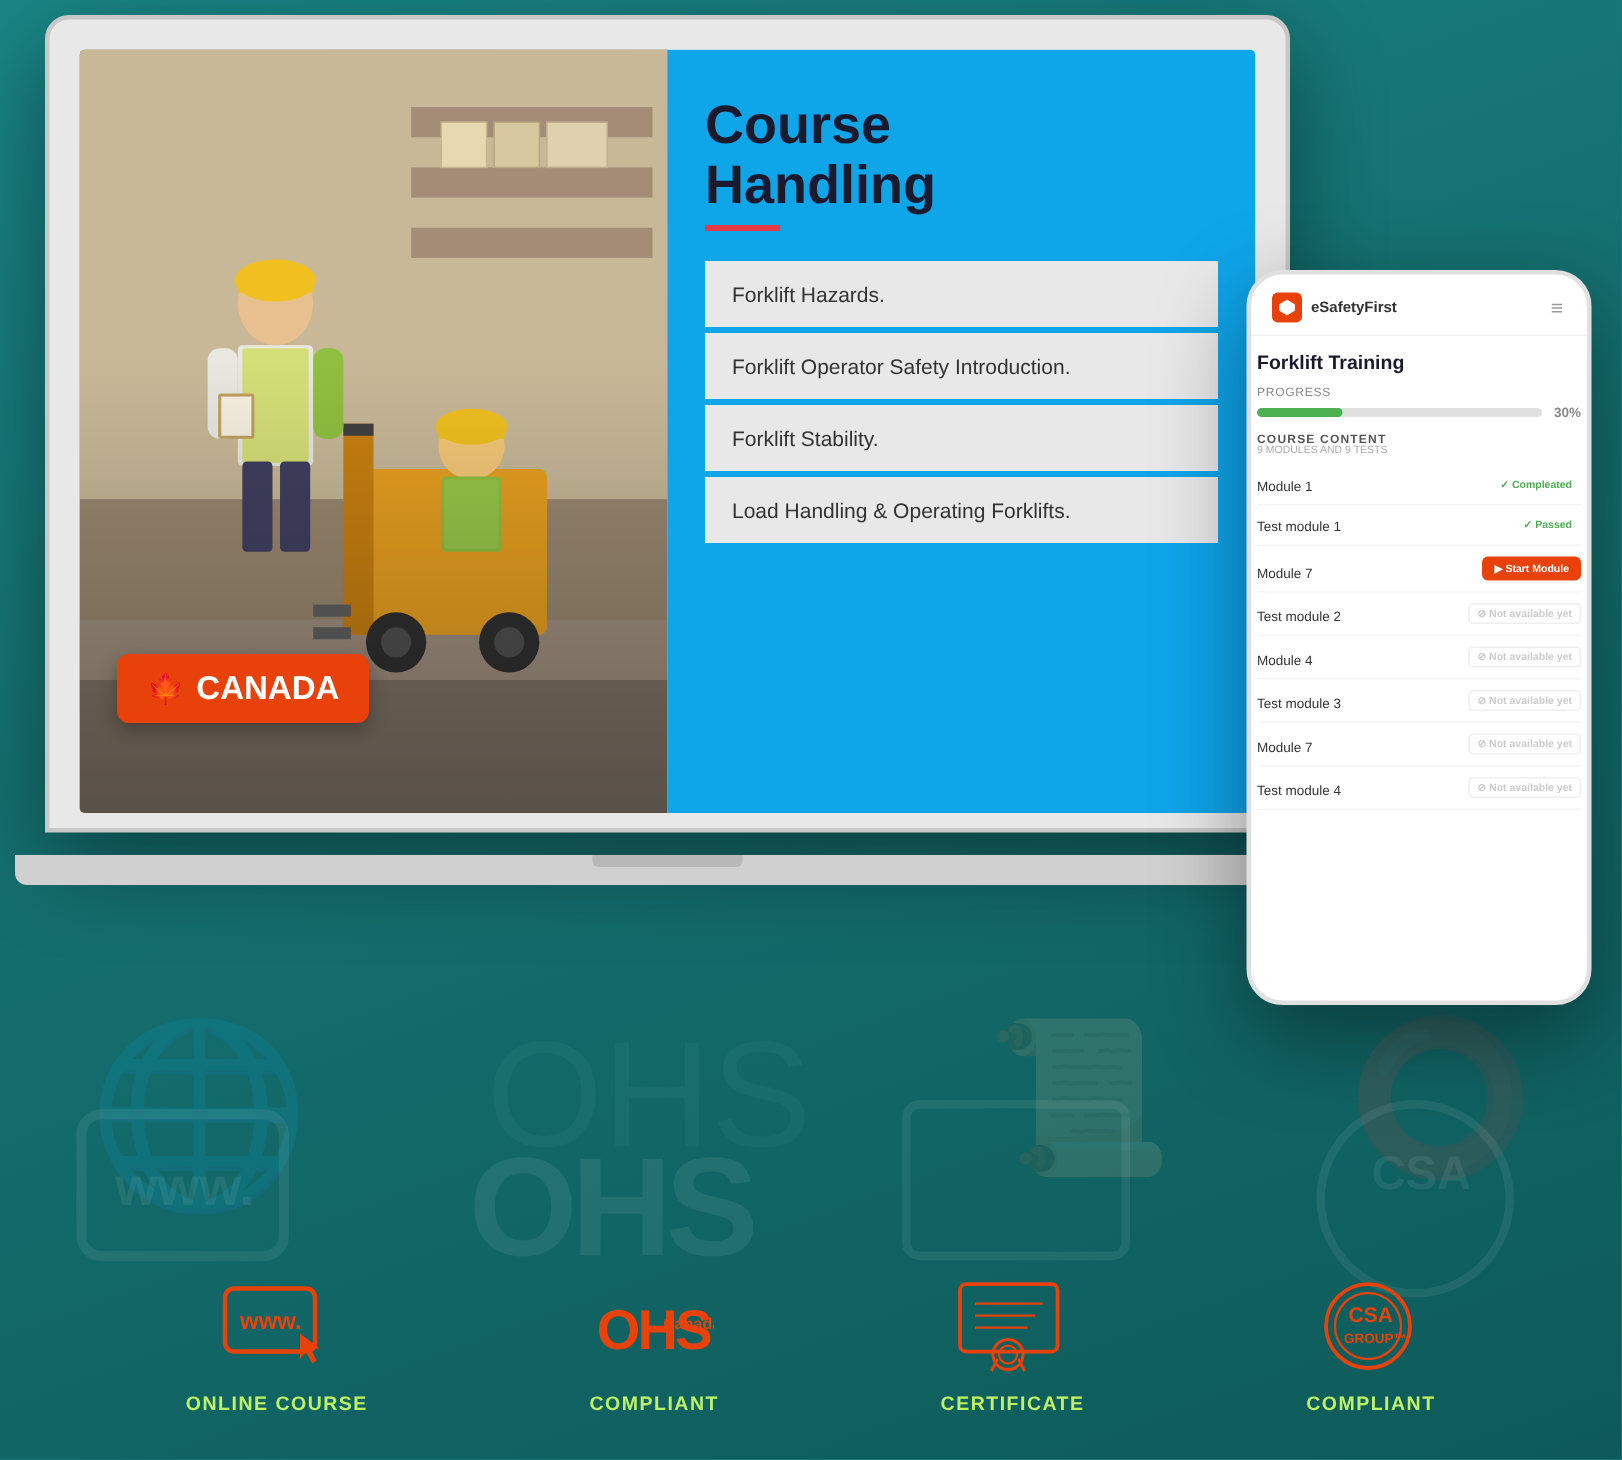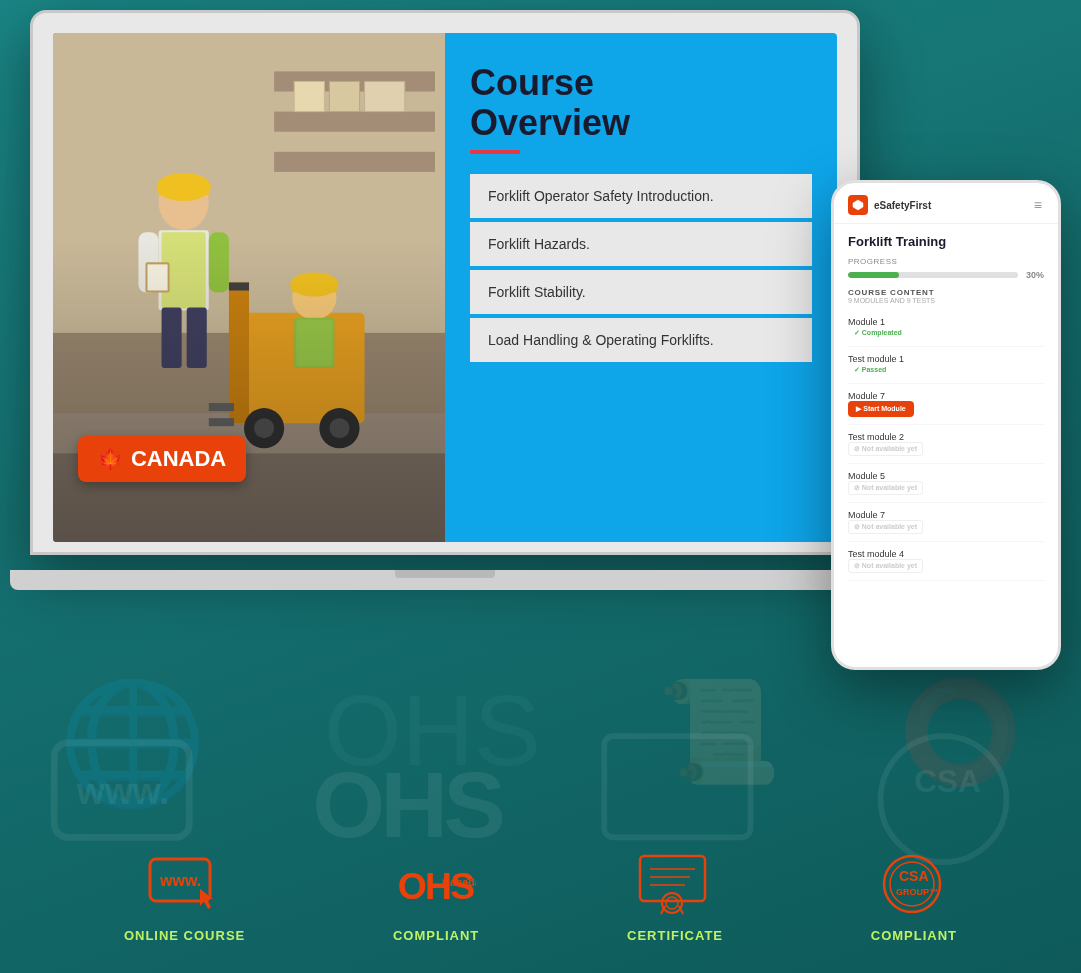--- a/index.html
+++ b/index.html
@@ -212,21 +212,21 @@
       font-weight: 900;
     }
 
     .phone-menu-dots {
       color: #999;
       font-size: 14px;
       letter-spacing: 2px;
     }
 
     .phone-content {
-      padding: 10px 14px;
+      padding: 10px 4px;
       overflow-y: auto;
       height: calc(100% - 55px);
     }
 
     .phone-section-title {
       font-size: 13px;
       font-weight: 800;
       color: #1a1a2e;
       margin-bottom: 8px;
     }
@@ -281,25 +281,24 @@
       text-transform: uppercase;
     }
 
     .course-content-sub {
       font-size: 7px;
       color: #aaa;
     }
 
     .module-row {
       display: flex;
-      align-items: flex-start;
+      align-items: flex-end;
       justify-content: space-between;
       padding: 7px 0;
       border-bottom: 1px solid #f5f5f5;
-      flex-direction: column;
     }
 
     .module-row-label {
       font-size: 9px;
       color: #333;
       font-weight: 500;
     }
 
     .status-badge {
       font-size: 7px;
@@ -466,27 +465,27 @@
 
           <div class="canada-badge">
             <span class="maple-leaf">🍁</span>
             <span>CANADA</span>
           </div>
         </div>
 
         <div class="screen-right">
           <div class="course-title">
             <span>Course</span><br>
-            <span>Overview</span>
+            <span>Handling</span>
           </div>
           <div class="course-title-underline"></div>
 
           <div>
+            <div class="module-item">Forklift Hazards.</div>
             <div class="module-item">Forklift Operator Safety Introduction.</div>
-            <div class="module-item">Forklift Hazards.</div>
             <div class="module-item">Forklift Stability.</div>
             <div class="module-item">Load Handling &amp; Operating Forklifts.</div>
           </div>
         </div>
       </div>
     </div>
   </div>
   <div class="laptop-base"></div>
 </div>
 
@@ -531,21 +530,25 @@
       </div>
       <div class="module-row">
         <span class="module-row-label">Module 7</span>
         <span class="status-badge status-start">▶ Start Module</span>
       </div>
       <div class="module-row">
         <span class="module-row-label">Test module 2</span>
         <span class="status-badge status-unavailable">⊘ Not available yet</span>
       </div>
       <div class="module-row">
-        <span class="module-row-label">Module 5</span>
+        <span class="module-row-label">Module 4</span>
+        <span class="status-badge status-unavailable">⊘ Not available yet</span>
+      </div>
+      <div class="module-row">
+        <span class="module-row-label">Test module 3</span>
         <span class="status-badge status-unavailable">⊘ Not available yet</span>
       </div>
       <div class="module-row">
         <span class="module-row-label">Module 7</span>
         <span class="status-badge status-unavailable">⊘ Not available yet</span>
       </div>
       <div class="module-row">
         <span class="module-row-label">Test module 4</span>
         <span class="status-badge status-unavailable">⊘ Not available yet</span>
       </div>

